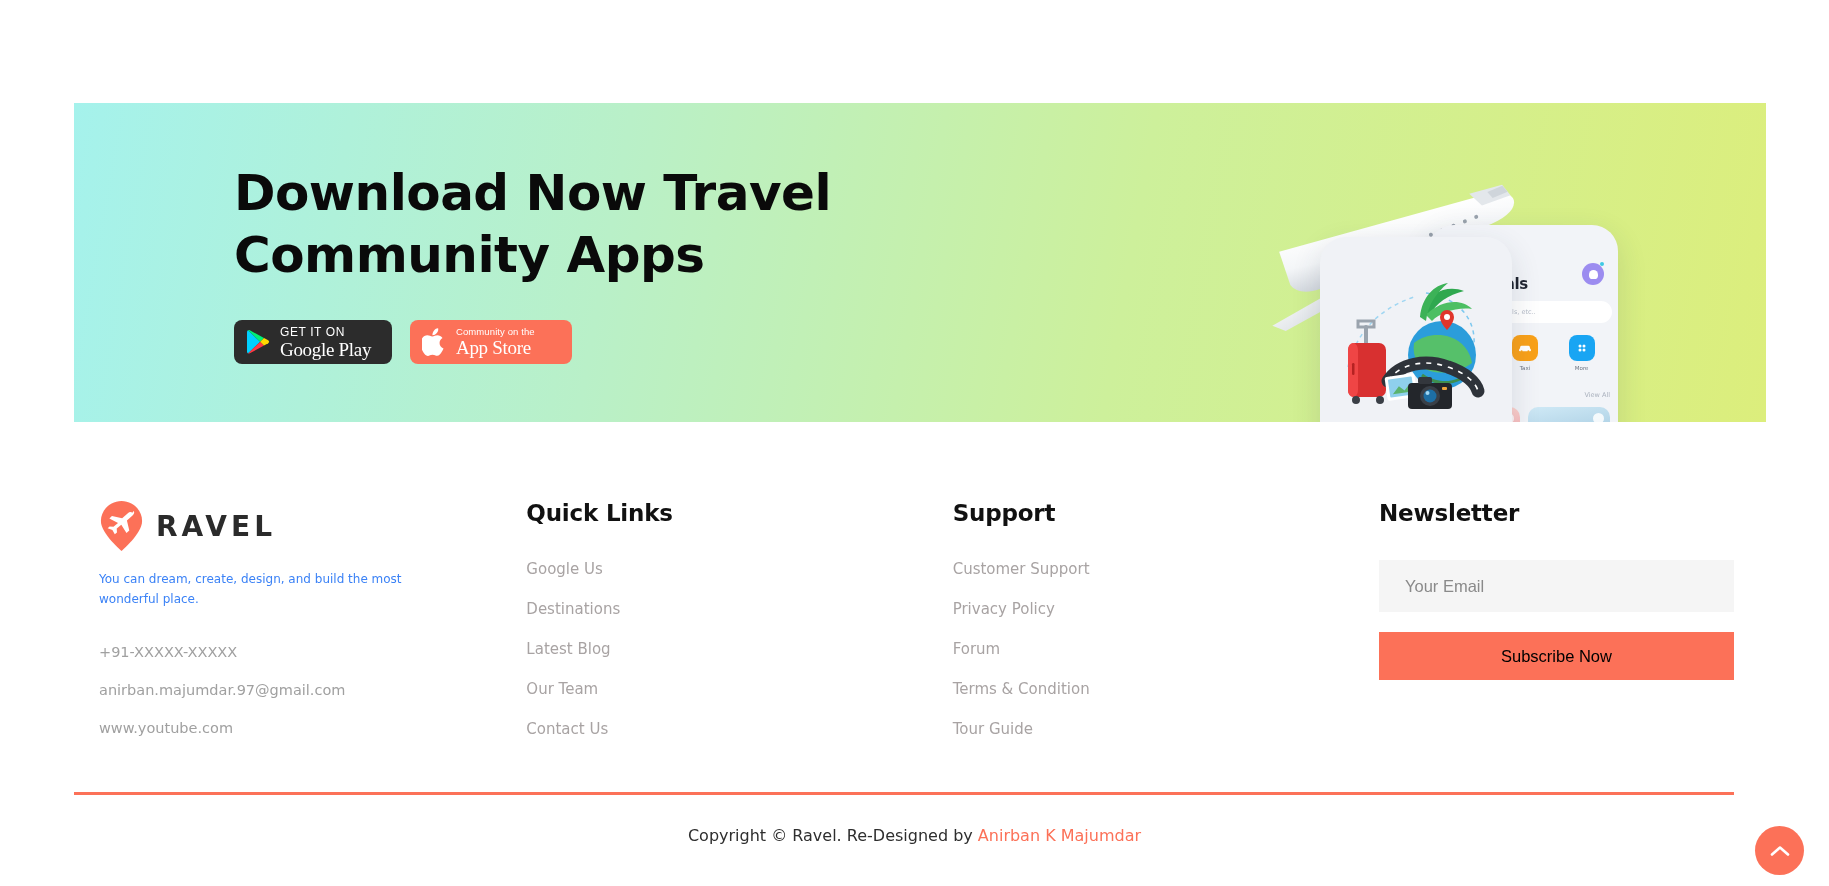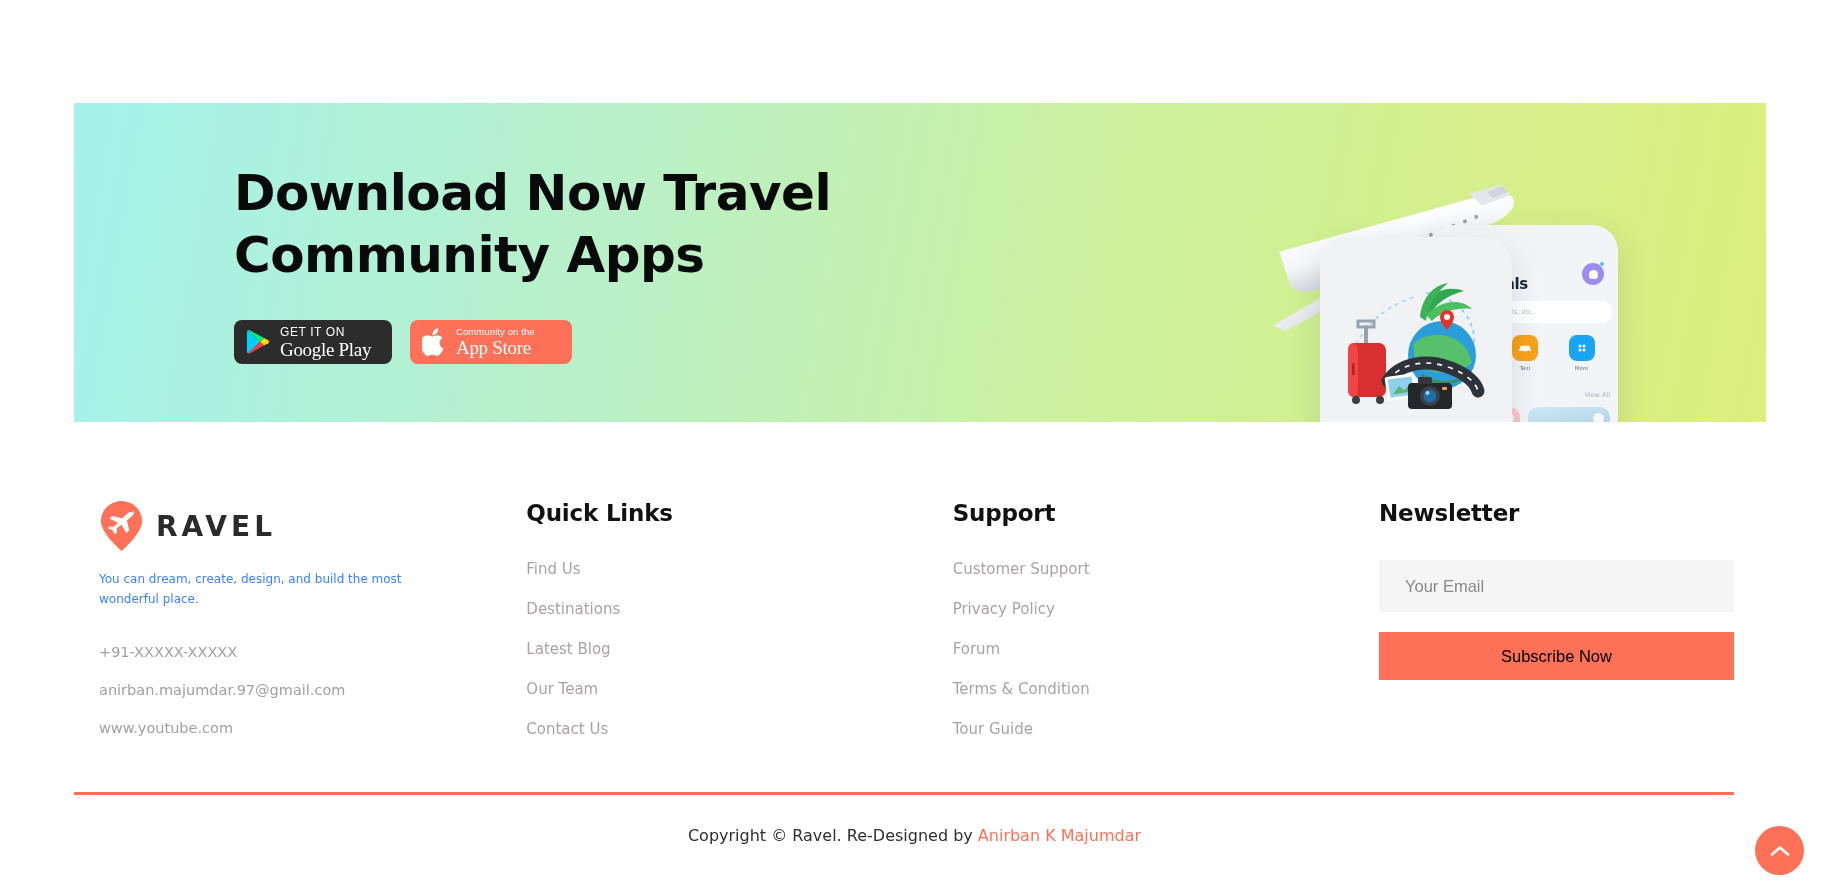--- a/index.html
+++ b/index.html
@@ -487,21 +487,21 @@
         <p class="brand-desc">You can dream, create, design, and build the most wonderful place.</p>
 
         <div class="contact-item">+91-XXXXX-XXXXX</div>
         <div class="contact-item">anirban.majumdar.97@gmail.com</div>
         <div class="contact-item">www.youtube.com</div>
       </div>
 
       <div class="col-links">
         <h3 class="col-heading">Quick Links</h3>
         <ul class="link-list">
-          <li class="link-item">Find Us</li>
+          <li class="link-item">Google Us</li>
           <li class="link-item">Destinations</li>
           <li class="link-item">Latest Blog</li>
           <li class="link-item">Our Team</li>
           <li class="link-item">Contact Us</li>
         </ul>
       </div>
 
       <div class="col-support">
         <h3 class="col-heading">Support</h3>
         <ul class="link-list">

